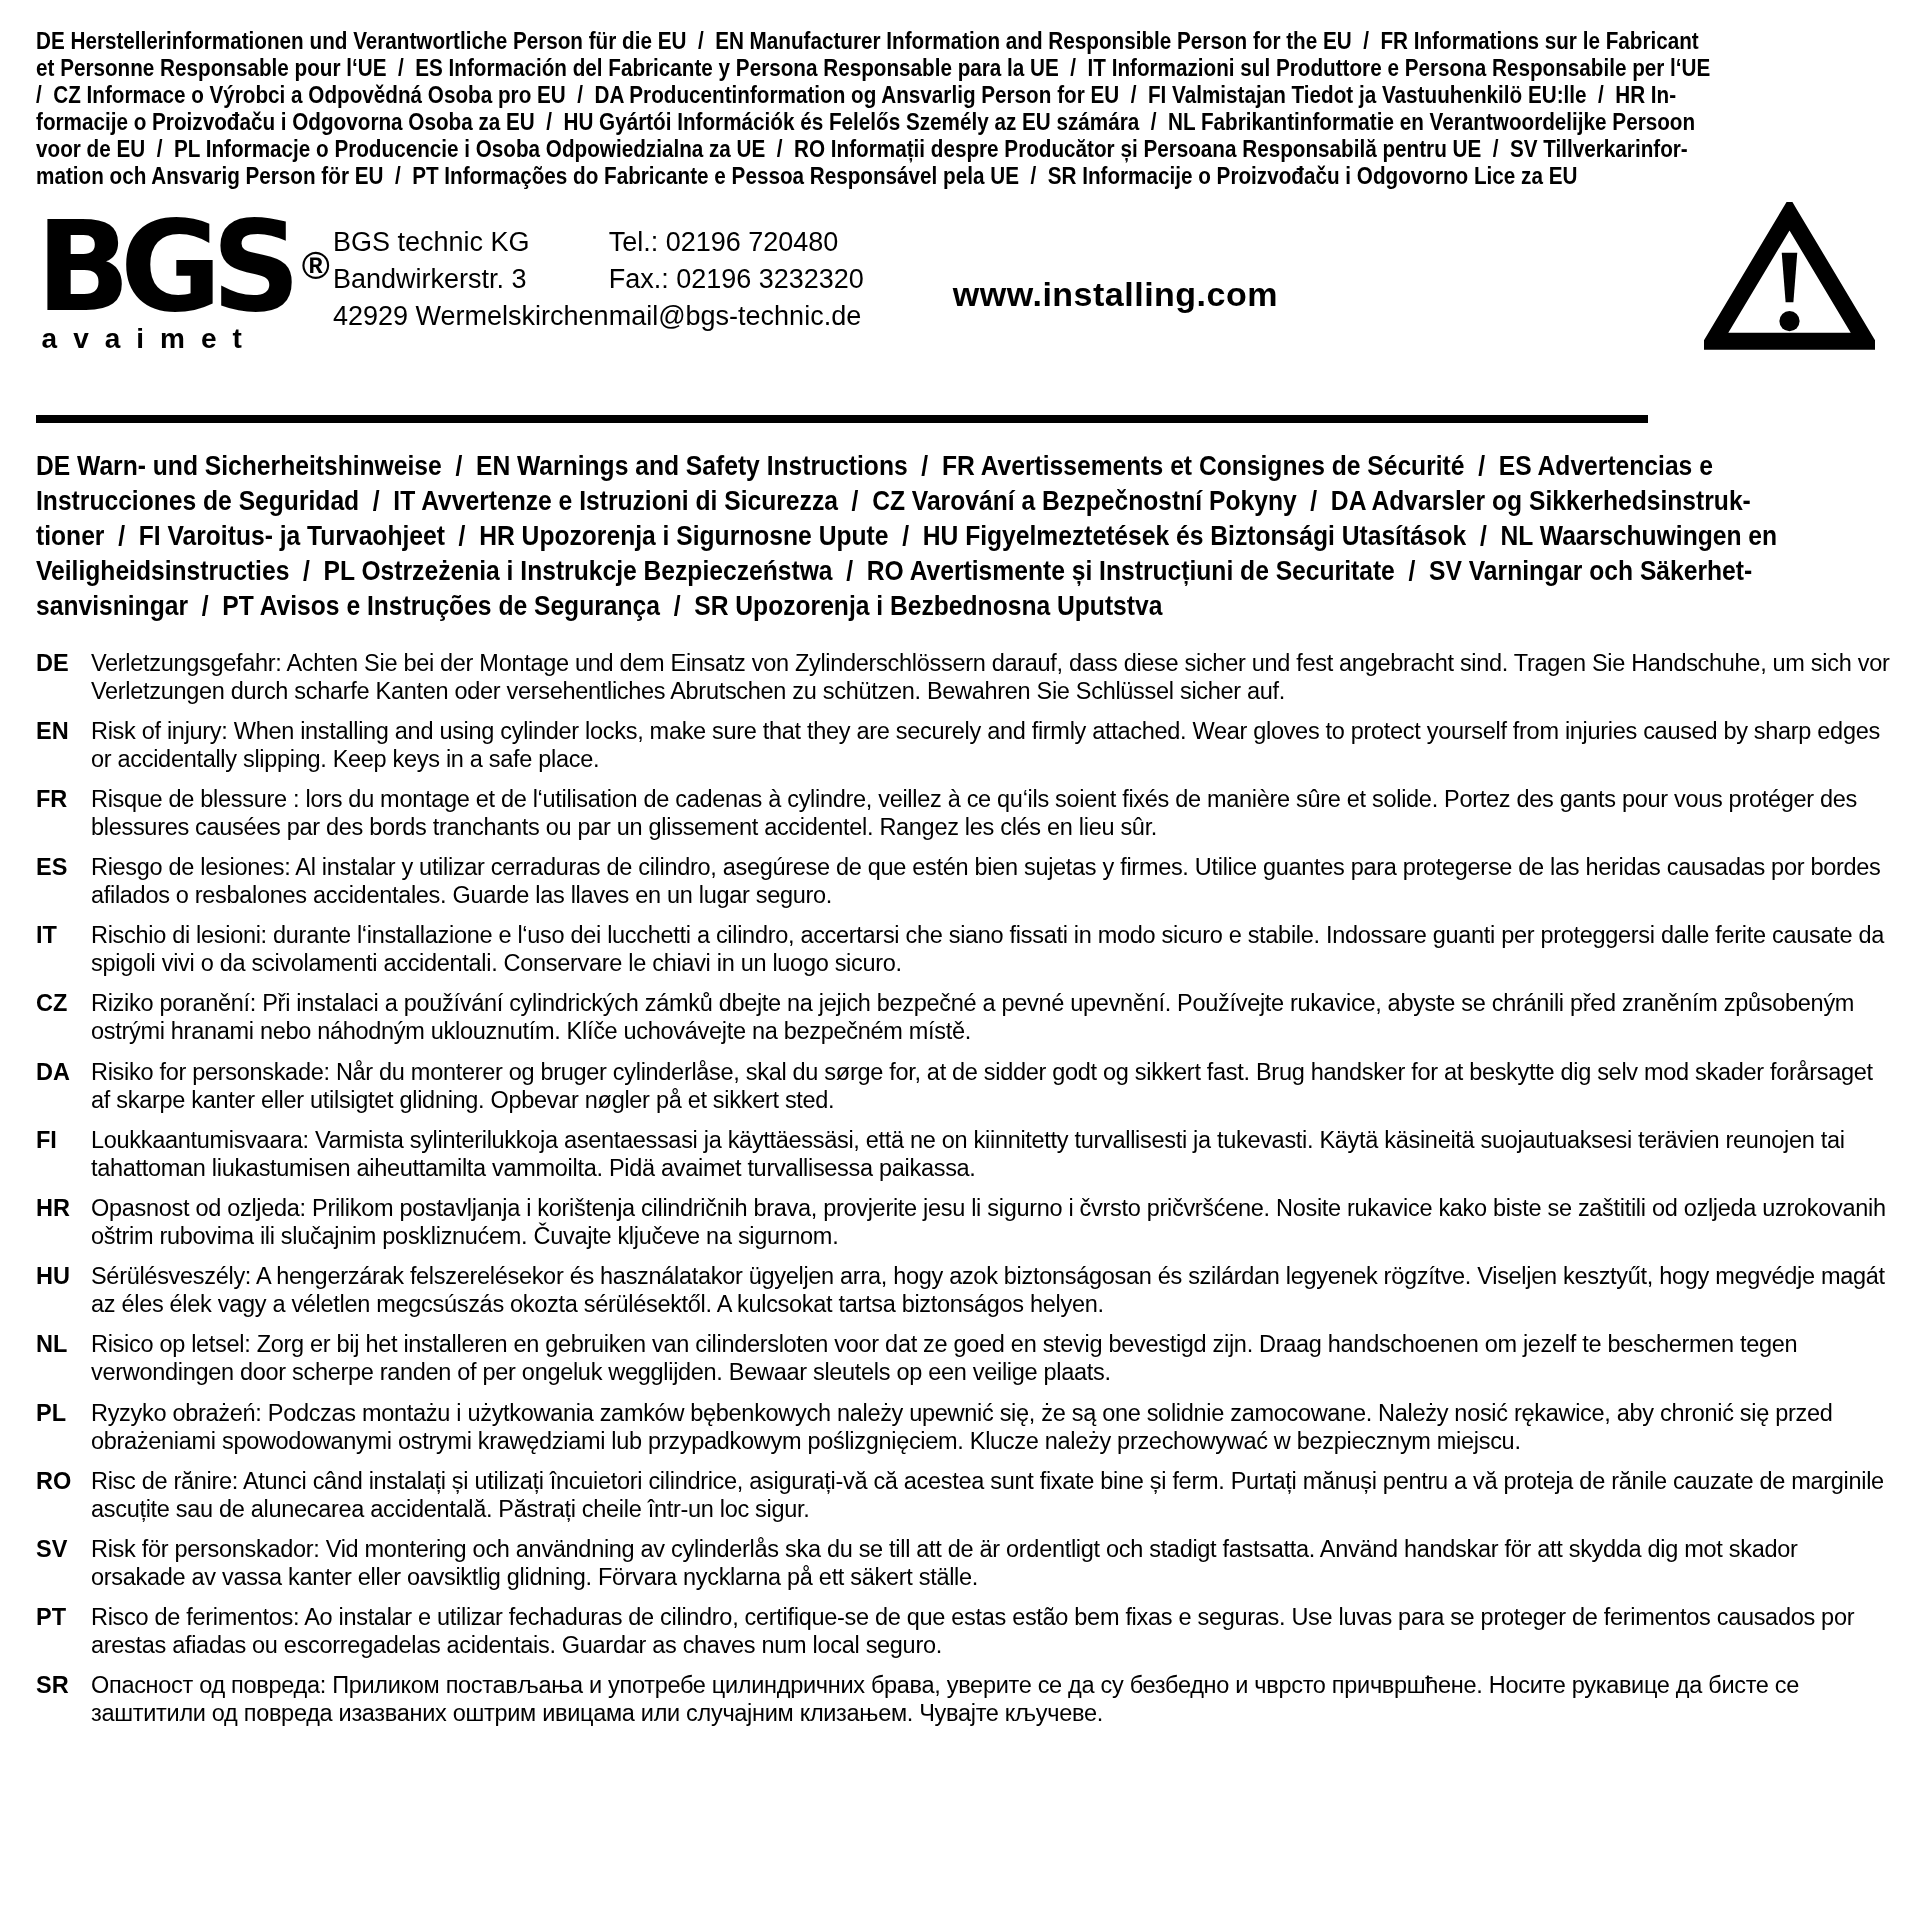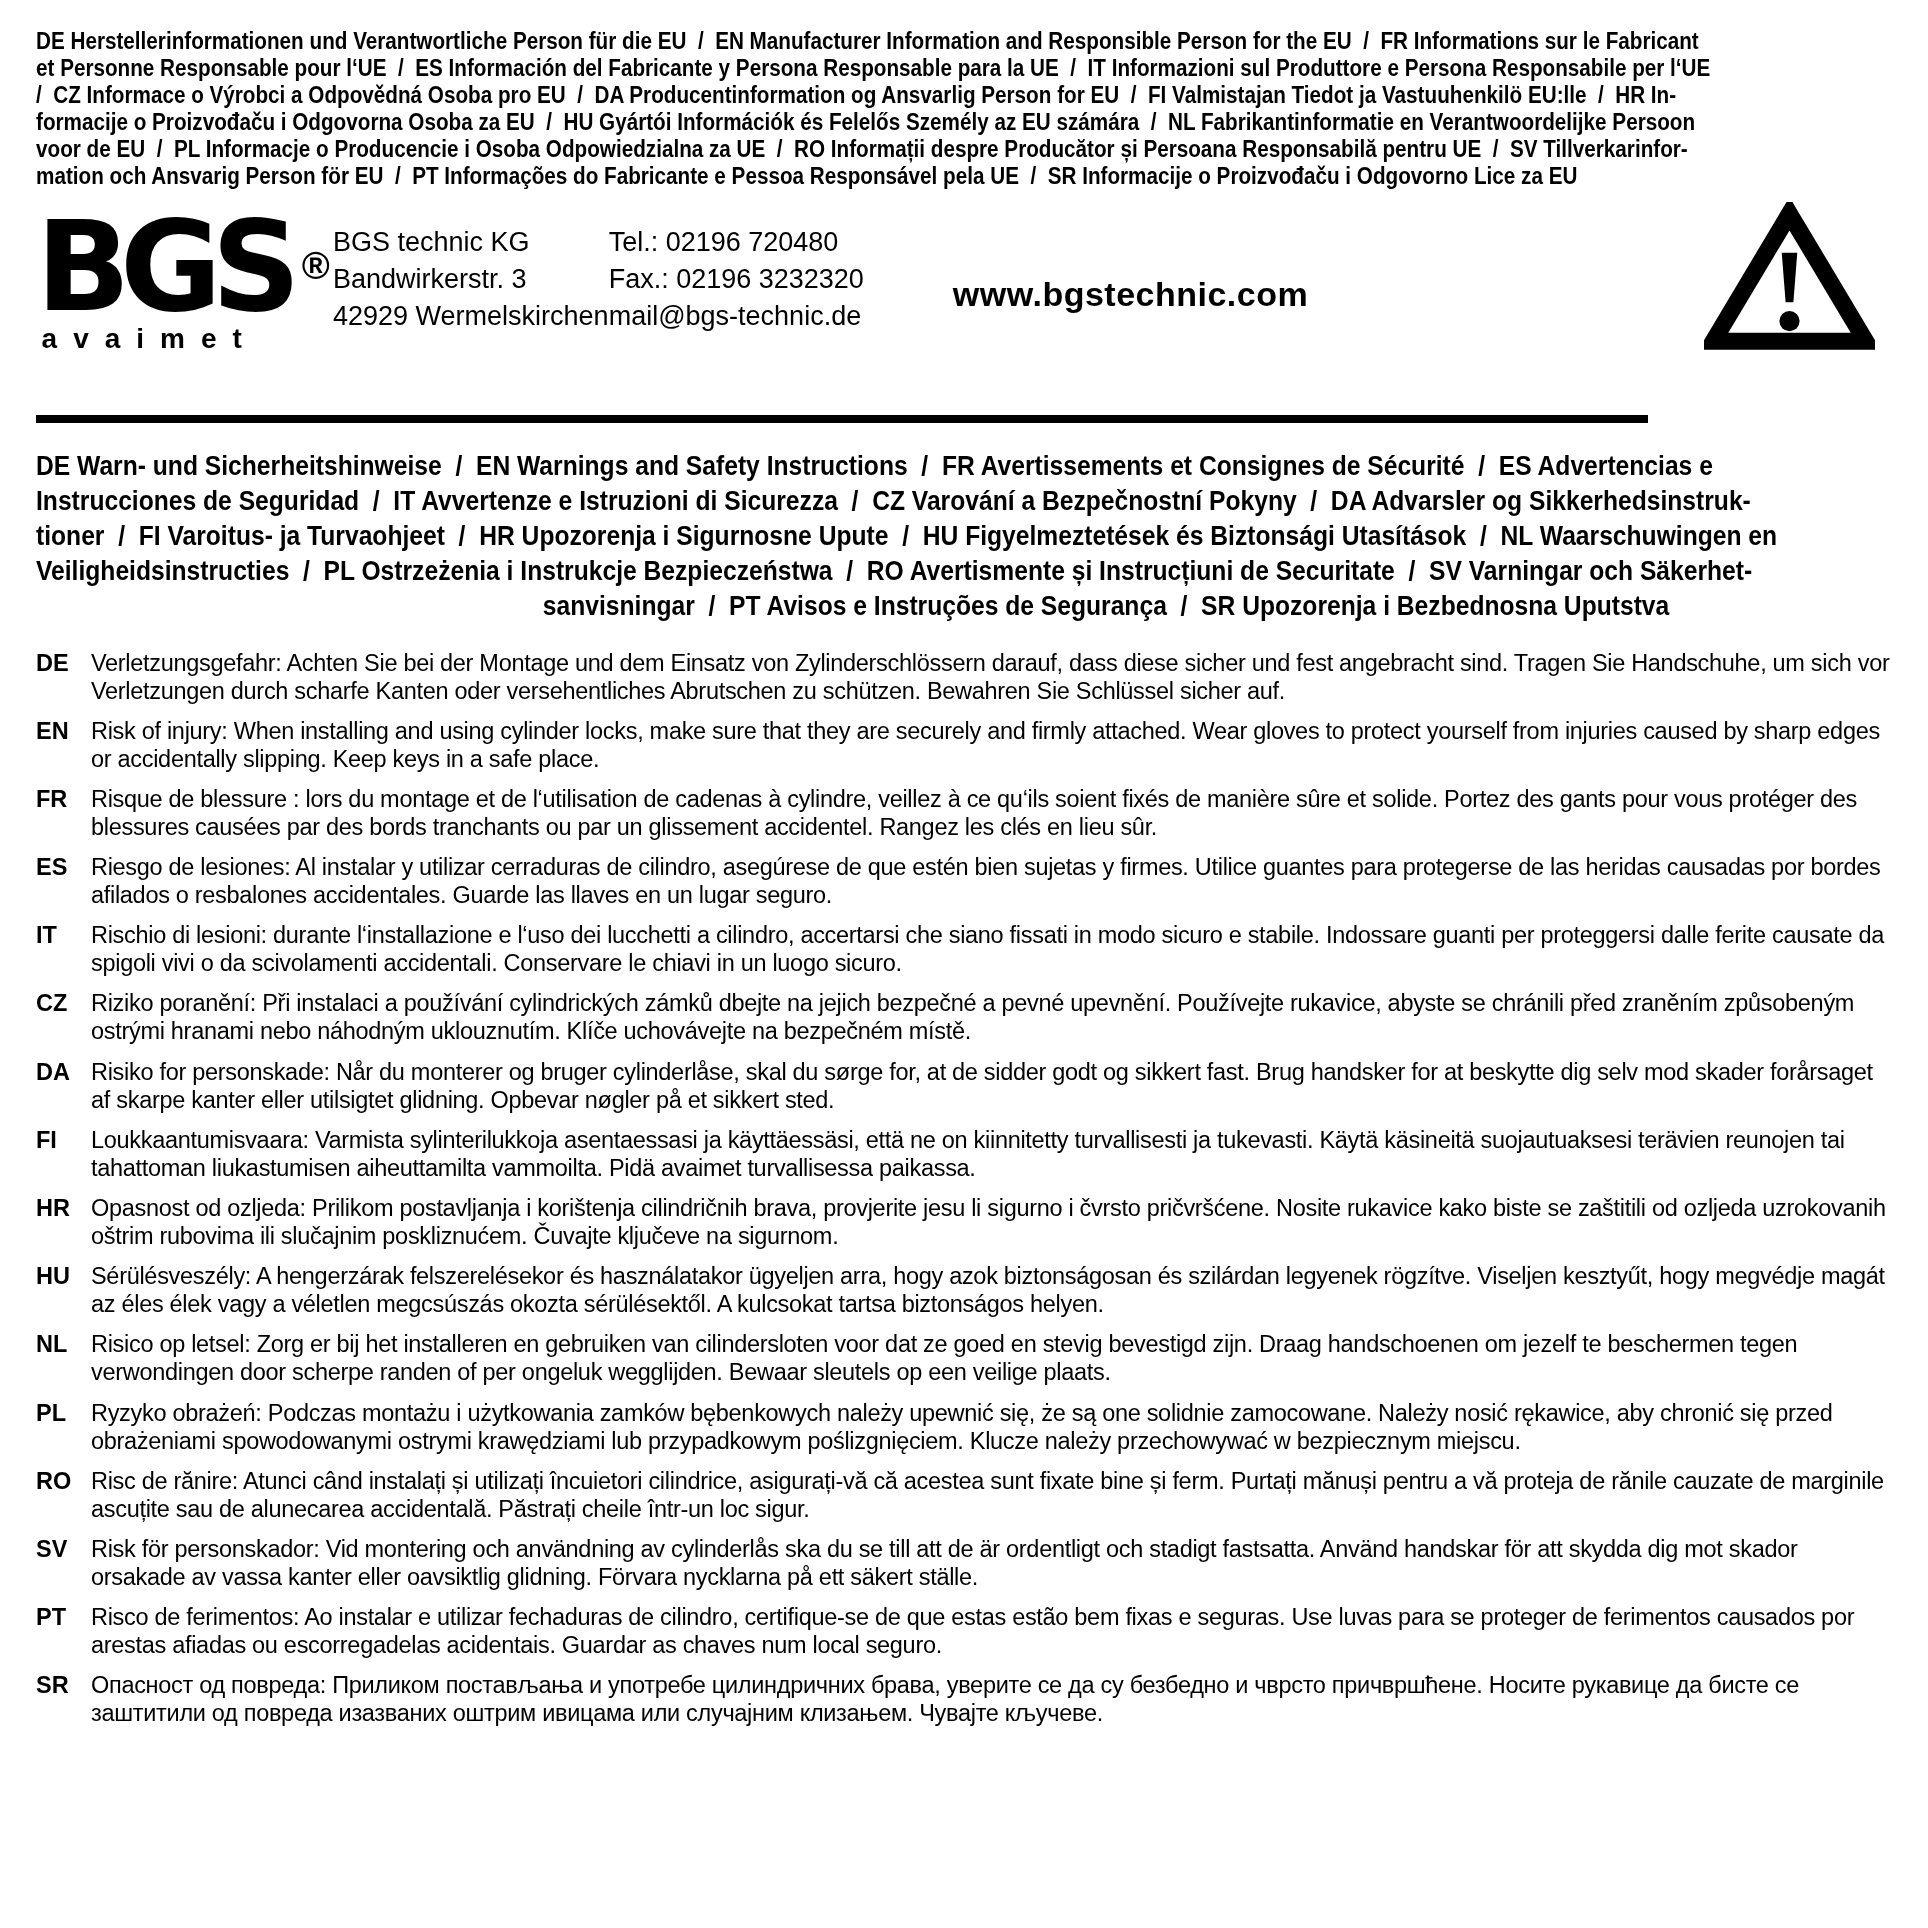--- a/index.html
+++ b/index.html
@@ -89,21 +89,21 @@
     margin-right: 17px;
     margin-top: -13px;
   }
   .triangle svg { width: 171px; height: 151px; display: block; }
   .rule {
     height: 8.5px;
     background: #000000;
     width: 1612px;
     margin-top: 15px;
   }
-  .warn-header { margin-top: 24.5px; text-align: right; }
+  .warn-header { margin-top: 24.5px; }
   .warn-list { margin-top: 26px; }
   .wrow {
     display: flex;
     font-size: 23.5px;
     line-height: 28px;
     margin-bottom: 12.2px;
   }
   .wcode {
     font-weight: bold;
     flex: 0 0 55px;
@@ -146,21 +146,21 @@
       <div>Bandwirkerstr. 3</div>
       <div>42929 Wermelskirchen</div>
     </div>
 
     <div class="contact">
       <div>Tel.: 02196 720480</div>
       <div>Fax.: 02196 3232320</div>
       <div>mail@bgs-technic.de</div>
     </div>
 
-    <div class="website">www.bgstechnic.com</div>
+    <div class="website">www.installing.com</div>
 
     <div class="triangle">
       <svg viewBox="0 0 110 96" xmlns="http://www.w3.org/2000/svg">
         <path d="M55 7 L104 89 L6 89 Z" fill="#ffffff" stroke="#000000" stroke-width="11" stroke-linejoin="miter"></path>
         <polygon points="50,32 60,32 57.5,64 52.5,64" fill="#000000"></polygon>
         <circle cx="55" cy="76" r="6.5" fill="#000000"></circle>
       </svg>
     </div>
   </div>
 

